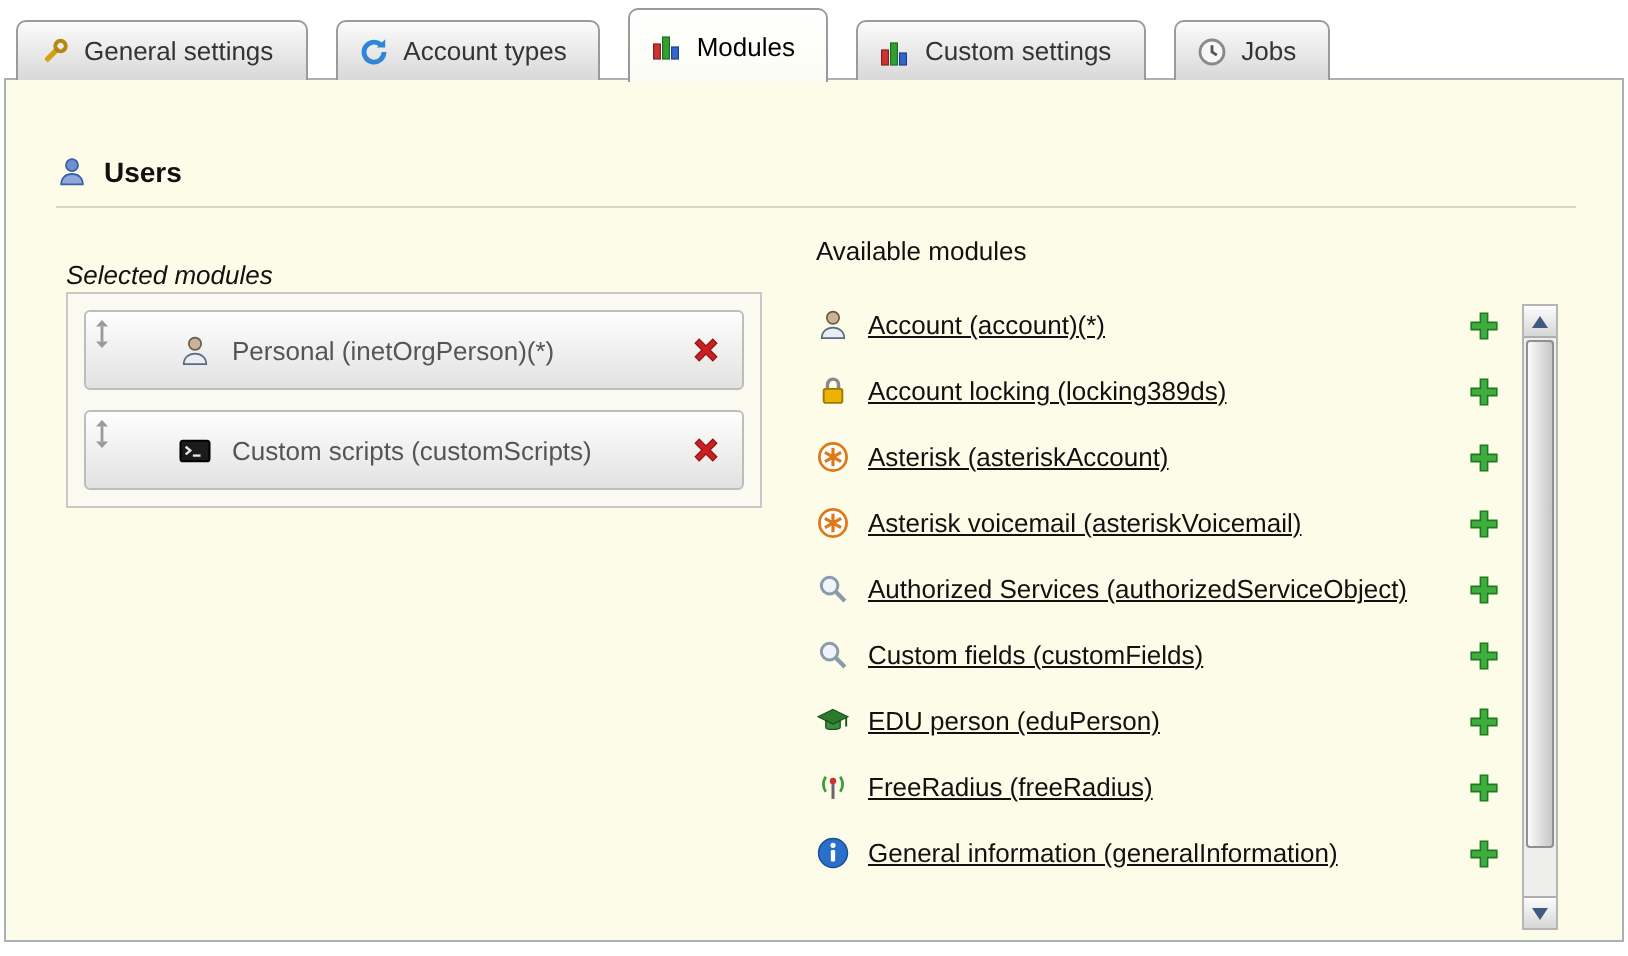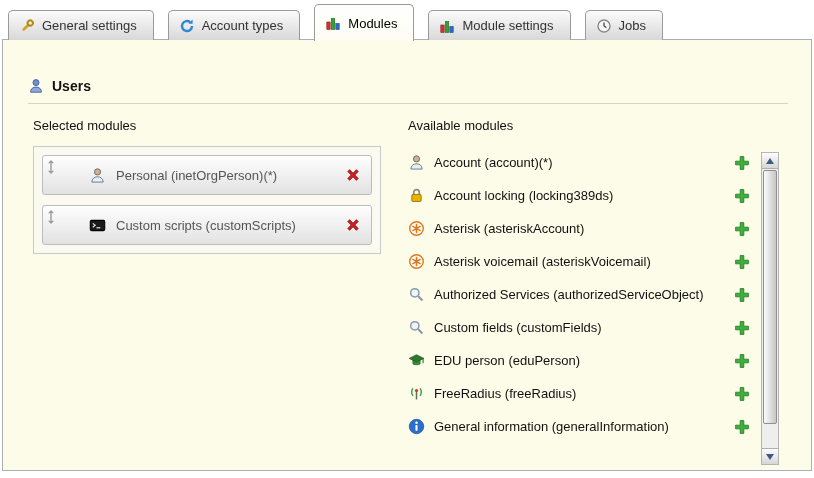--- a/index.html
+++ b/index.html
@@ -15,39 +15,39 @@
        margin-bottom:-1px;z-index:6;position:relative;justify-content:space-between;}
 
   
   .panel{position:absolute;left:2px;top:39px;width:810px;height:432px;
          background:#fcfce8;border:1px solid #a9b0b7;box-sizing:border-box;}
 
   .section-head{position:absolute;left:28px;top:78px;width:760px;display:flex;align-items:flex-start;gap:8px;
                 padding-bottom:9px;border-bottom:1px solid #d6d6c2;font-size:14px;font-weight:bold;color:#111;}
 
   .col-head{position:absolute;font-size:13px;color:#111;}
-  .col-head.left{left:33px;top:118px;}
+  .col-head.left{left:33px;top:130px;font-style:italic;}
   .col-head.right{left:408px;top:118px;}
 
   
   .sel-box{position:absolute;left:33px;top:146px;width:348px;box-sizing:border-box;
            padding:8px;background:#fafaf0;border:1px solid #c9c9c9;}
   .sel-row{position:relative;height:38px;margin-bottom:10px;border:1px solid #bdbdbd;border-radius:3px;
            background:linear-gradient(#fefefe,#e2e2e2);display:flex;align-items:center;padding-left:20px;}
   .sel-row:last-child{margin-bottom:0;}
   .drag{position:absolute;left:3px;top:3px;width:10px;height:14px;cursor:ns-resize;}
   .sel-icon{margin-left:26px;width:17px;height:17px;flex:0 0 auto;}
   .sel-label{margin-left:10px;flex:1;font-size:13px;color:#555;}
   .del-btn{margin-right:10px;width:16px;height:16px;cursor:pointer;flex:0 0 auto;background:none;border:none;padding:0;}
 
   
   .avail-list{position:absolute;left:408px;top:146px;width:342px;}
   .avail-row{display:flex;align-items:center;height:33px;}
   .avail-icon{width:17px;height:17px;flex:0 0 auto;}
-  .avail-label{margin-left:9px;flex:1;font-size:13px;color:#111;}
+  .avail-label{margin-left:9px;flex:1;font-size:13px;color:#111;text-decoration:underline;}
   .add-btn{width:16px;height:16px;cursor:pointer;flex:0 0 auto;background:none;border:none;padding:0;}
 
   
   .scrollbar{position:absolute;left:761px;top:152px;width:18px;height:313px;
              background:#eeeeec;border:1px solid #b5b5b5;box-sizing:border-box;}
   .sb-btn{position:absolute;left:0;width:100%;height:16px;box-sizing:border-box;
           background:linear-gradient(#fdfdfd,#d6d6d6);display:flex;align-items:center;justify-content:center;cursor:pointer;}
   .sb-btn.up{top:0;border-bottom:1px solid #aeaeae;}
   .sb-btn.down{bottom:0;border-top:1px solid #aeaeae;}
   .tri-up{width:0;height:0;border-left:4px solid transparent;border-right:4px solid transparent;border-bottom:6px solid #3f5a80;}
@@ -99,21 +99,21 @@
     </div>
 
     <div class="tab">
       <span class="icon16">
         <svg viewBox="0 0 16 16" width="16" height="16">
             <rect x="1.8" y="7" width="3.4" height="7.5" fill="#cc3333" stroke="#8a1f1f" stroke-width="0.6"></rect>
             <rect x="6.3" y="3.5" width="3.4" height="11" fill="#33a033" stroke="#1f6e1f" stroke-width="0.6"></rect>
             <rect x="10.8" y="8.5" width="3.4" height="6" fill="#3366cc" stroke="#1f3f8a" stroke-width="0.6"></rect>
           </svg>
       </span>
-      <span>Module settings</span>
+      <span>Custom settings</span>
     </div>
 
     <div class="tab">
       <span class="icon16">
         <svg viewBox="0 0 16 16" width="16" height="16">
             <circle cx="8" cy="8" r="6" fill="#f6f6f6" stroke="#8a8a8a" stroke-width="1.4"></circle>
             <path d="M8 4.6V8l2.4 1.6" fill="none" stroke="#555" stroke-width="1.4"></path>
           </svg>
       </span>
       <span>Jobs</span>

